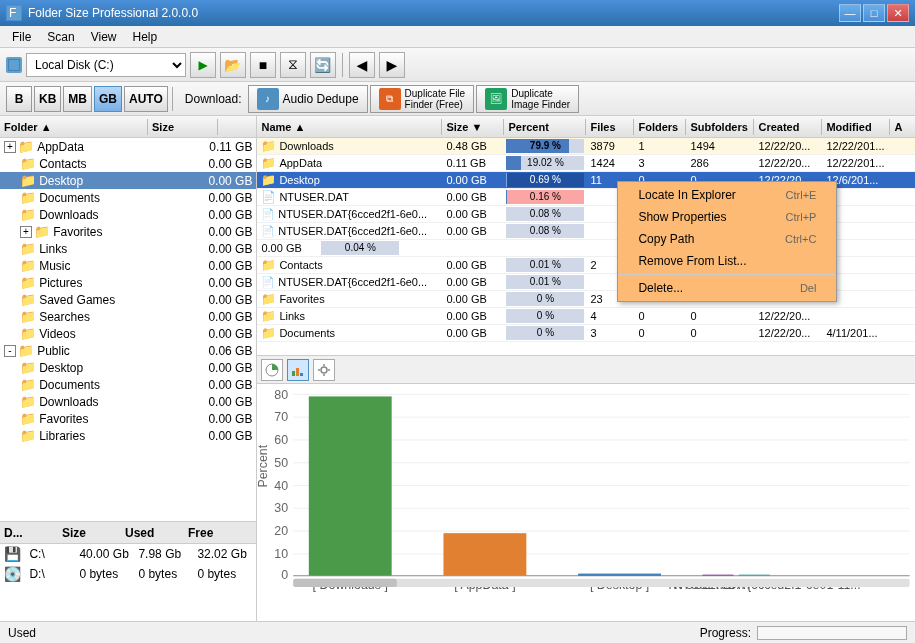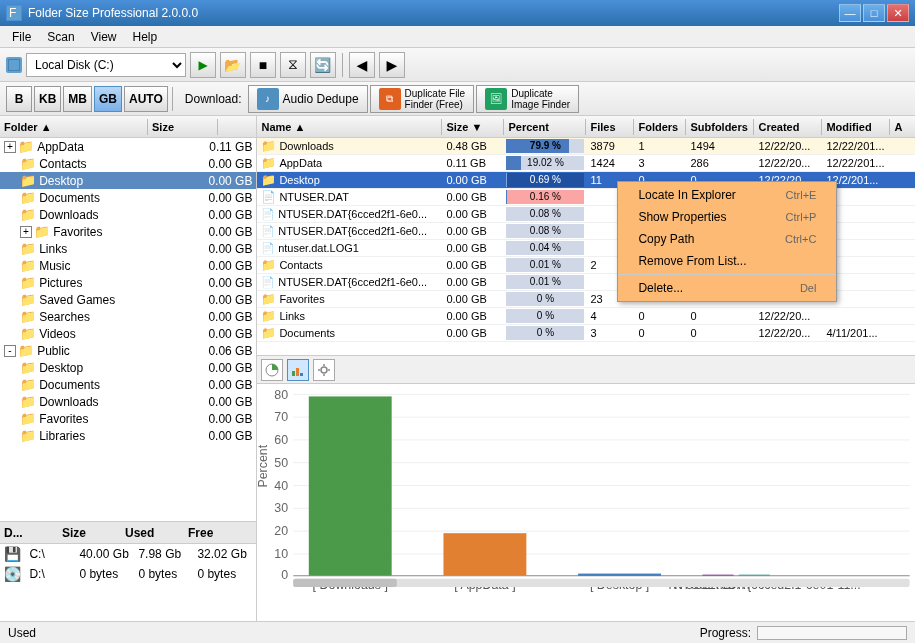--- a/index.html
+++ b/index.html
@@ -342,21 +342,21 @@
         <div class="file-cell" style="width:82px;padding:1px 2px;">
           <div class="percent-bar-bg" style="position:relative;background:#2050a0;height:14px;">
             <div class="percent-bar-fill" style="width:0.69%;background:#80a8e0;height:100%;"></div>
             <span class="percent-text" style="position:absolute;top:0;left:0;right:0;text-align:center;font-size:10px;line-height:14px;color:#fff;">0.69 %</span>
           </div>
         </div>
         <div class="file-cell" style="width:48px;">11</div>
         <div class="file-cell" style="width:52px;">0</div>
         <div class="file-cell" style="width:68px;">0</div>
         <div class="file-cell" style="width:68px;">12/22/20...</div>
-        <div class="file-cell" style="width:68px;">12/2/201...</div>
+        <div class="file-cell" style="width:68px;">12/6/201...</div>
         <div class="file-cell" style="width:30px;"></div>
       </div>
 
       <div class="file-row">
         <div class="file-cell" style="width:185px;display:flex;align-items:center;gap:3px;">
           <span>📄</span> NTUSER.DAT
         </div>
         <div class="file-cell" style="width:62px;">0.00 GB</div>
         <div class="file-cell" style="width:82px;padding:1px 2px;">
           <div class="percent-bar-bg" style="position:relative;background:#fca5a5;height:14px;">
@@ -400,21 +400,20 @@
         </div>
         <div class="file-cell" style="width:48px;"></div>
         <div class="file-cell" style="width:52px;"></div>
         <div class="file-cell" style="width:68px;"></div>
         <div class="file-cell" style="width:68px;"></div>
         <div class="file-cell" style="width:68px;"></div>
         <div class="file-cell" style="width:30px;"></div>
       </div>
 
       <div class="file-row">
-        <div class="file-cell" style="width:185px;">📄 ntuser.dat.LOG1</div>
         <div class="file-cell" style="width:62px;">0.00 GB</div>
         <div class="file-cell" style="width:82px;padding:1px 2px;">
           <div style="position:relative;background:#d0d8e8;height:14px;">
             <span style="position:absolute;top:0;left:0;right:0;text-align:center;font-size:10px;line-height:14px;color:#000;">0.04 %</span>
           </div>
         </div>
         <div class="file-cell" style="width:48px;"></div>
         <div class="file-cell" style="width:52px;"></div>
         <div class="file-cell" style="width:68px;"></div>
         <div class="file-cell" style="width:68px;"></div>

